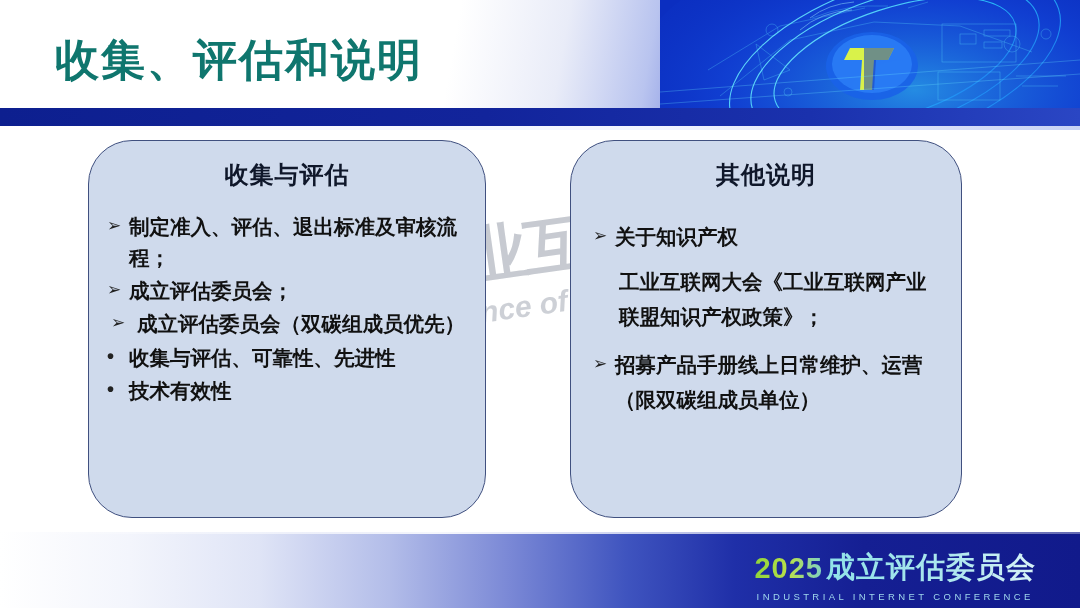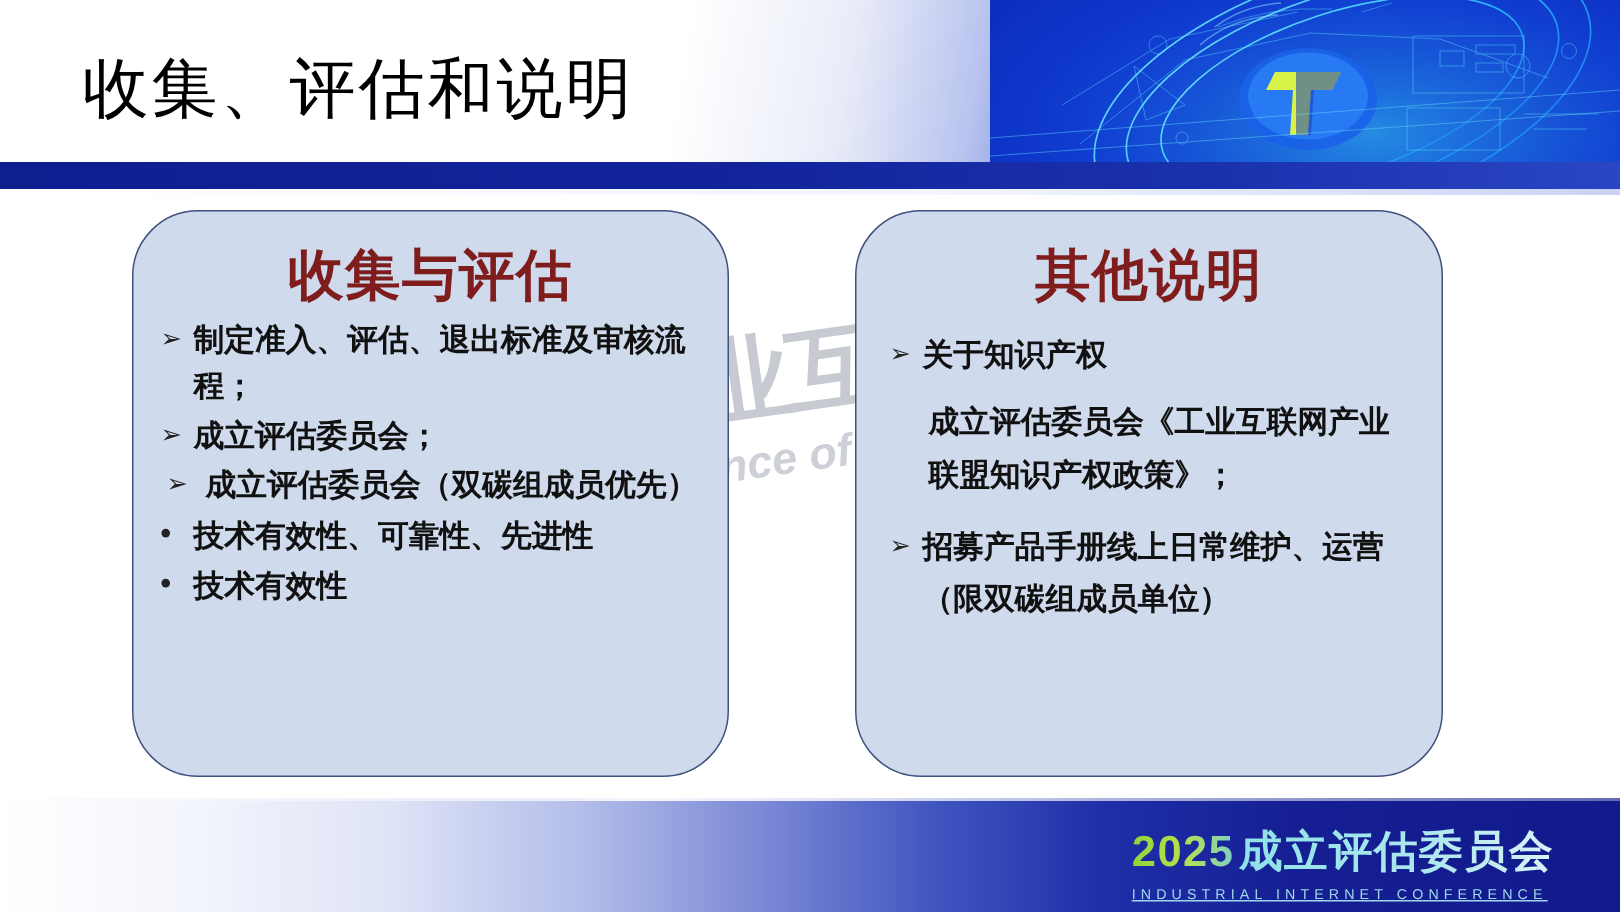--- a/index.html
+++ b/index.html
@@ -9,40 +9,40 @@
   #slide{position:relative;width:1080px;height:608px;overflow:hidden;background:#ffffff;}
 
   
   .hdr-bg{position:absolute;left:0;top:0;width:1080px;height:108px;
           background:linear-gradient(100deg,#ffffff 0%,#ffffff 42%,#e9ecf8 52%,#b9c4ef 60%,#6d7fdd 67%,#2f4fd0 73%,#1333c2 80%,#0b2ec0 100%);}
   .hdr-art{position:absolute;right:0;top:0;width:420px;height:108px;overflow:hidden;}
   .hdr-band{position:absolute;left:0;top:108px;width:1080px;height:18px;
             background:linear-gradient(90deg,#0d1f8f 0%,#12249b 45%,#1a31ad 75%,#2a46c4 100%);}
   .hdr-band-lo{position:absolute;left:0;top:126px;width:1080px;height:4px;
             background:linear-gradient(90deg,#ffffff 0%,#f2f5ff 60%,#c9d3f5 100%);}
-  .title{position:absolute;left:55px;top:36px;font-size:44px;font-weight:normal;
-         color:#000000;letter-spacing:2px;line-height:1.1;white-space:nowrap;}
+  .title{position:absolute;left:55px;top:36px;font-size:44px;font-weight:bold;
+         color:#0f766e;letter-spacing:2px;line-height:1.1;white-space:nowrap;}
 
   
   .wm{position:absolute;left:250px;top:185px;width:620px;height:260px;
       pointer-events:none;opacity:.55;}
   .wm-txt1{position:absolute;left:150px;top:40px;font-size:62px;font-weight:bold;
       color:#9aa0ac;white-space:nowrap;transform:rotate(-8deg);transform-origin:left top;
       letter-spacing:-2px;}
   .wm-txt2{position:absolute;left:165px;top:120px;font-size:30px;font-style:italic;
       font-weight:bold;color:#a6abb6;white-space:nowrap;transform:rotate(-8deg);
       transform-origin:left top;}
 
   
   .card{position:absolute;background:#cfdaec;border:1.5px solid #40507f;
         border-radius:44px;box-sizing:border-box;}
   #card-left{left:88px;top:140px;width:398px;height:378px;}
   #card-right{left:570px;top:140px;width:392px;height:378px;}
   .card-title{position:absolute;left:0;right:0;top:18px;text-align:center;
-        font-size:37px;font-weight:bold;color:#7f1d1d;letter-spacing:1px;}
+        font-size:24px;font-weight:bold;color:#0f172a;letter-spacing:1px;}
   .card-body{position:absolute;left:18px;right:14px;top:70px;}
 
   .li{display:flex;align-items:flex-start;font-size:20.5px;font-weight:bold;
       color:#111;line-height:1.52;margin-bottom:2px;}
   .li .bu{flex:0 0 auto;width:22px;color:#222;font-size:17px;line-height:1.75;}
   .li .tx{flex:1 1 auto;}
   .plain{font-size:20.5px;font-weight:bold;color:#111;line-height:1.52;padding-left:0;}
   .plain.ind{padding-left:26px;}
   .li.ind .bu{width:26px;padding-left:4px;}
   .li.dot .bu{width:22px;font-size:20px;line-height:1.45;}
@@ -54,21 +54,21 @@
        background:linear-gradient(90deg,rgba(255,255,255,0) 0%,rgba(255,255,255,.9) 40%,rgba(255,255,255,.35) 100%);}
   .logo{position:absolute;right:44px;top:548px;text-align:right;}
   .logo-row{display:flex;align-items:center;justify-content:flex-end;}
   .logo-2025{font-size:29px;font-weight:bold;letter-spacing:1px;
        background:linear-gradient(90deg,#8fd43a 0%,#b8e04a 50%,#7fd0c6 100%);
        -webkit-background-clip:text;background-clip:text;color:transparent;}
   .logo-cn{font-size:29px;font-weight:bold;letter-spacing:1px;margin-left:3px;
        background:linear-gradient(90deg,#8fe2e8 0%,#aee7ee 60%,#d8f3f7 100%);
        -webkit-background-clip:text;background-clip:text;color:transparent;}
   .logo-en{margin-top:3px;font-size:9.5px;letter-spacing:3.4px;color:#9fd6ec;
-       text-align:left;text-decoration:underline;}
+       text-align:center;}
 </style>
 </head>
 <body>
 
 <div id="slide">
 
   <div class="hdr-bg"></div>
 
   <div class="hdr-art">
     <svg width="420" height="108" viewBox="0 0 420 108">
@@ -164,41 +164,41 @@
       </div>
 
       <div class="li ind">
         <span class="bu">➢</span>
         <span class="tx">成立评估委员会（双碳组成员优先）</span>
       </div>
 
 
       <div class="li dot">
         <span class="bu">•</span>
-        <span class="tx">技术有效性、可靠性、先进性</span>
+        <span class="tx">收集与评估、可靠性、先进性</span>
       </div>
 
       <div class="li dot">
         <span class="bu">•</span>
         <span class="tx">技术有效性</span>
       </div>
 
     </div>
   </div>
 
   <div class="card" id="card-right">
     <div class="card-title">其他说明</div>
     <div class="card-body" style="top:80px;left:22px;right:18px;">
 
       <div class="li" style="margin-bottom:12px;">
         <span class="bu">➢</span>
         <span class="tx">关于知识产权</span>
       </div>
 
-      <div class="plain ind" style="margin-bottom:12px;line-height:1.72;">成立评估委员会《工业互联网产业联盟知识产权政策》；</div>
+      <div class="plain ind" style="margin-bottom:12px;line-height:1.72;">工业互联网大会《工业互联网产业联盟知识产权政策》；</div>
 
       <div class="li" style="line-height:1.72;">
         <span class="bu" style="line-height:1.95;">➢</span>
         <span class="tx">招募产品手册线上日常维护、运营（限双碳组成员单位）</span>
       </div>
 
     </div>
   </div>
 
   <div class="ftr"></div>

